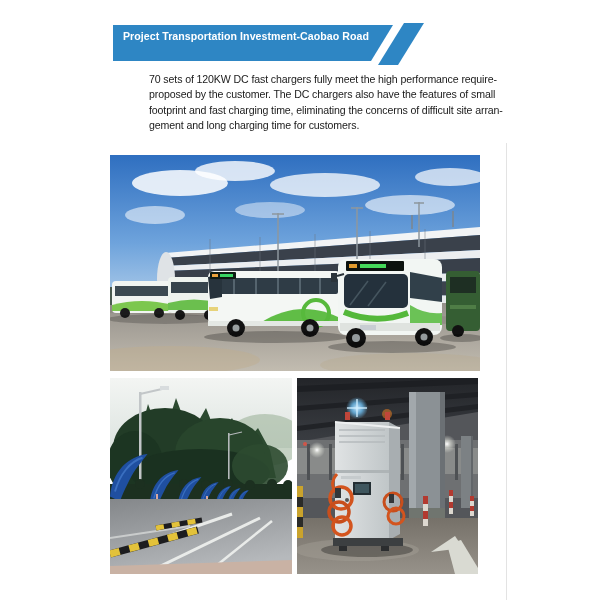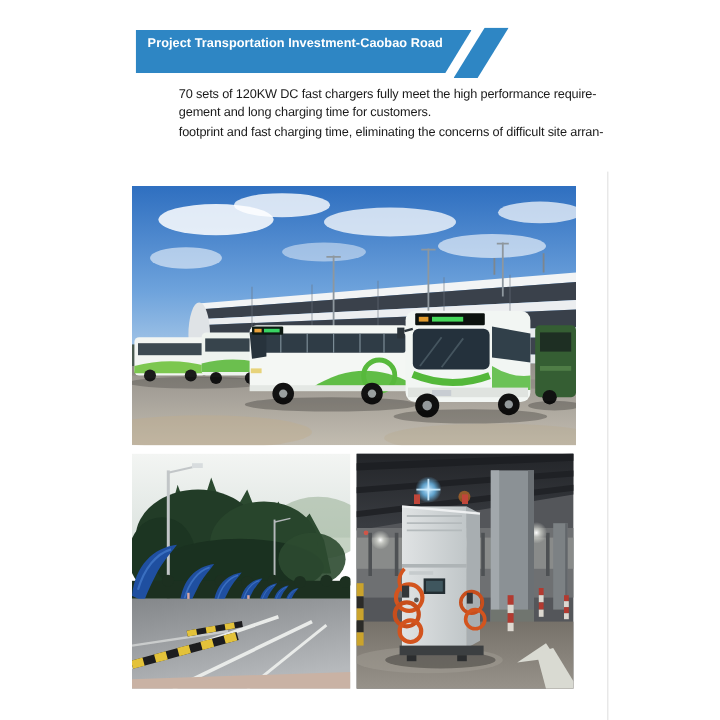--- a/index.html
+++ b/index.html
@@ -43,22 +43,23 @@
 
 <div>
 
   <div class="banner">
     <div>Project Transportation Investment-Caobao Road</div>
   </div>
   <div class="banner-slash"></div>
 
   <section class="intro">
     <div class="intro-line">70 sets of 120KW DC fast chargers fully meet the high performance require-</div>
+    <div class="intro-line">proposed by the customer. The DC chargers also have the features of small</div>
+    <div class="intro-line">footprint and fast charging time, eliminating the concerns of difficult site arran-</div>
     <div class="intro-line">gement and long charging time for customers.</div>
-    <div class="intro-line">footprint and fast charging time, eliminating the concerns of difficult site arran-</div>
   </section>
 
   <figure class="photo-main" aria-label="Green and white electric buses parked in front of a multi-storey bus parking structure under a blue sky">
     <svg viewBox="0 0 370 216" preserveAspectRatio="none">
       <defs>
         <linearGradient id="sky" x1="0" y1="0" x2="0" y2="1">
           <stop offset="0" stop-color="#2f6fc0"></stop>
             <stop offset="0.55" stop-color="#6ea3dc"></stop>
             <stop offset="1" stop-color="#bcd5ec"></stop>
         </linearGradient>

